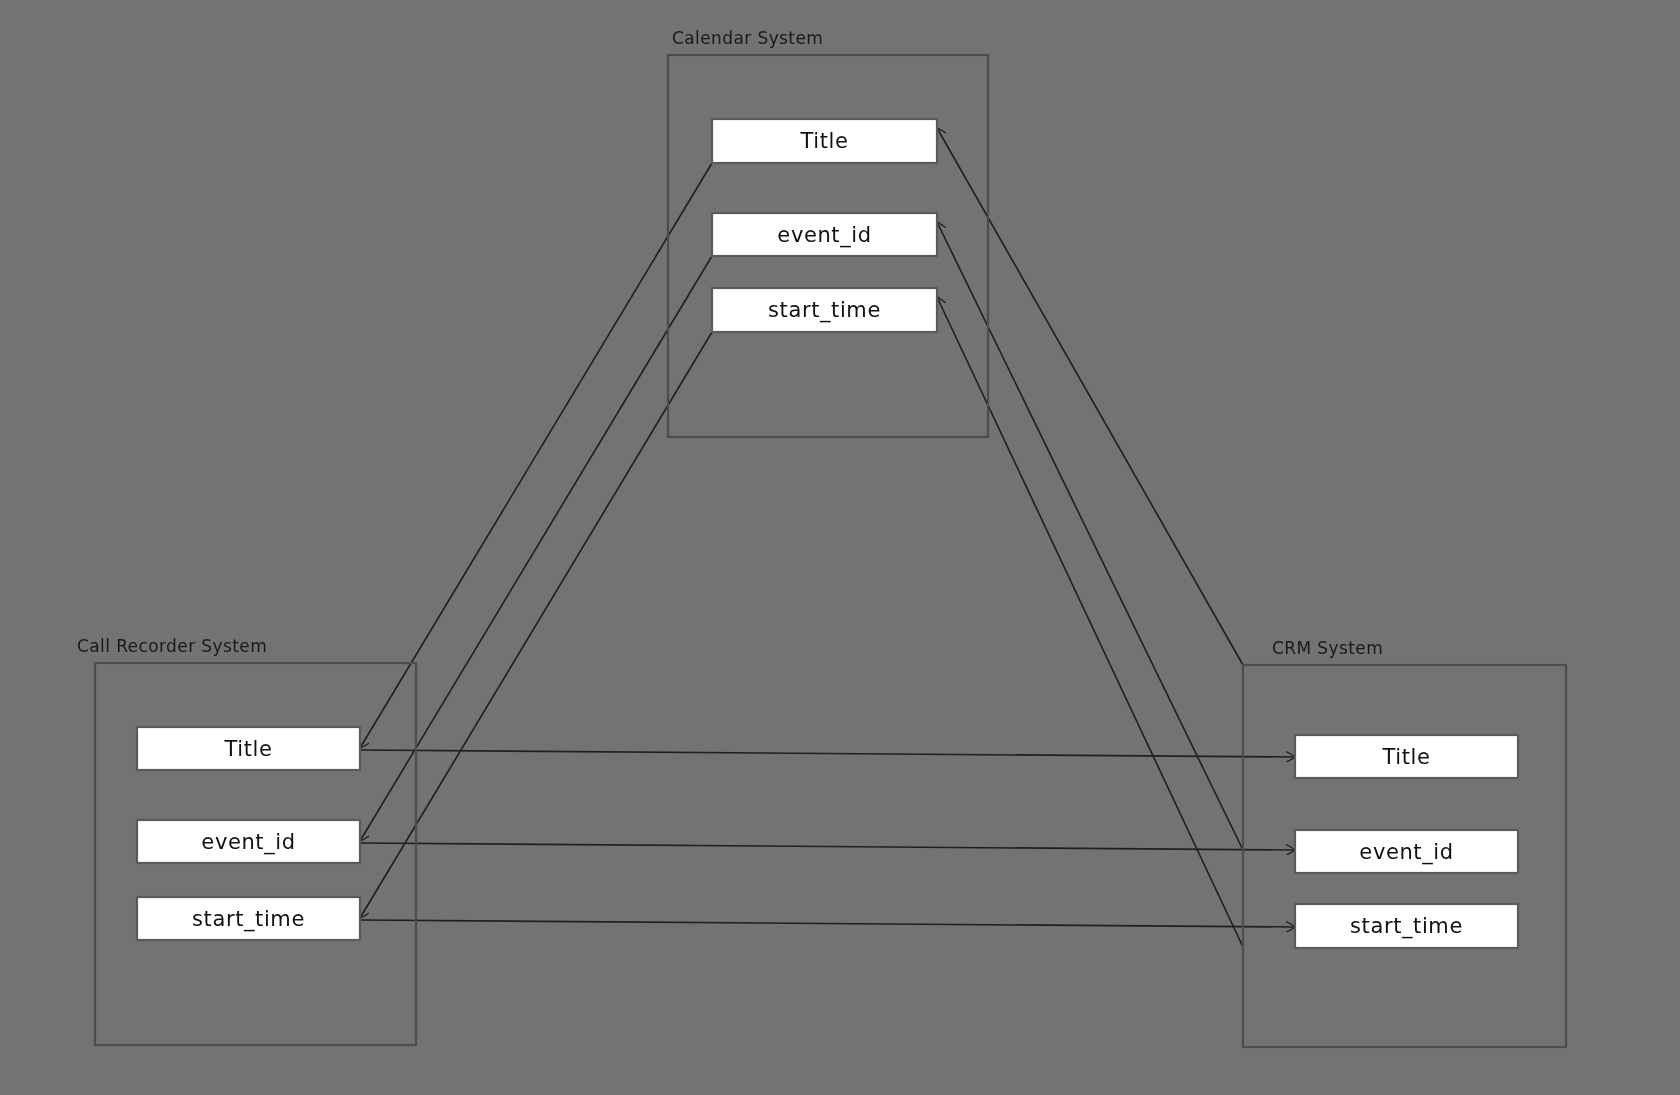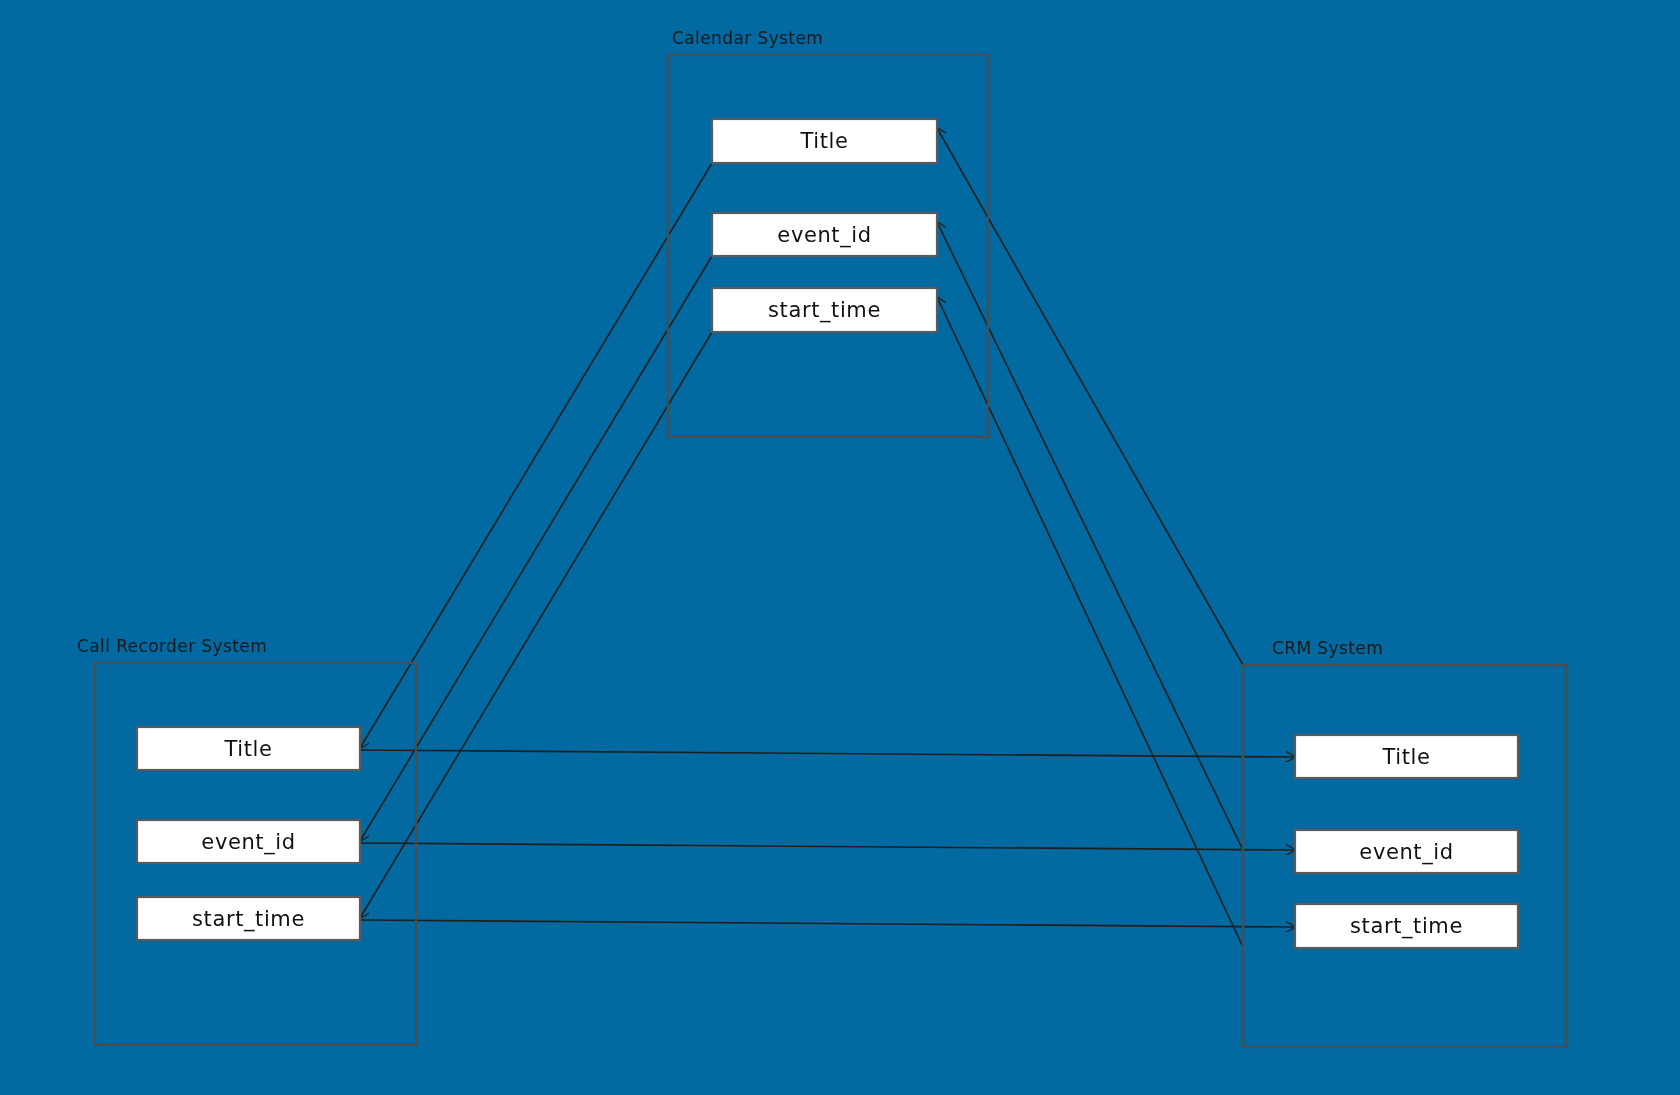--- a/index.html
+++ b/index.html
@@ -10,21 +10,21 @@
   body {
     width: 1680px;
     height: 1095px;
     font-family: "DejaVu Sans", sans-serif;
     overflow: hidden;
   }
   #canvas {
     position: relative;
     width: 1680px;
     height: 1095px;
-    background: #0369a1;
+    background: #737373;
   }
   svg#diagram {
     position: absolute;
     left: 0;
     top: 0;
     width: 1680px;
     height: 1095px;
     display: block;
   }
   .sys-rect {

